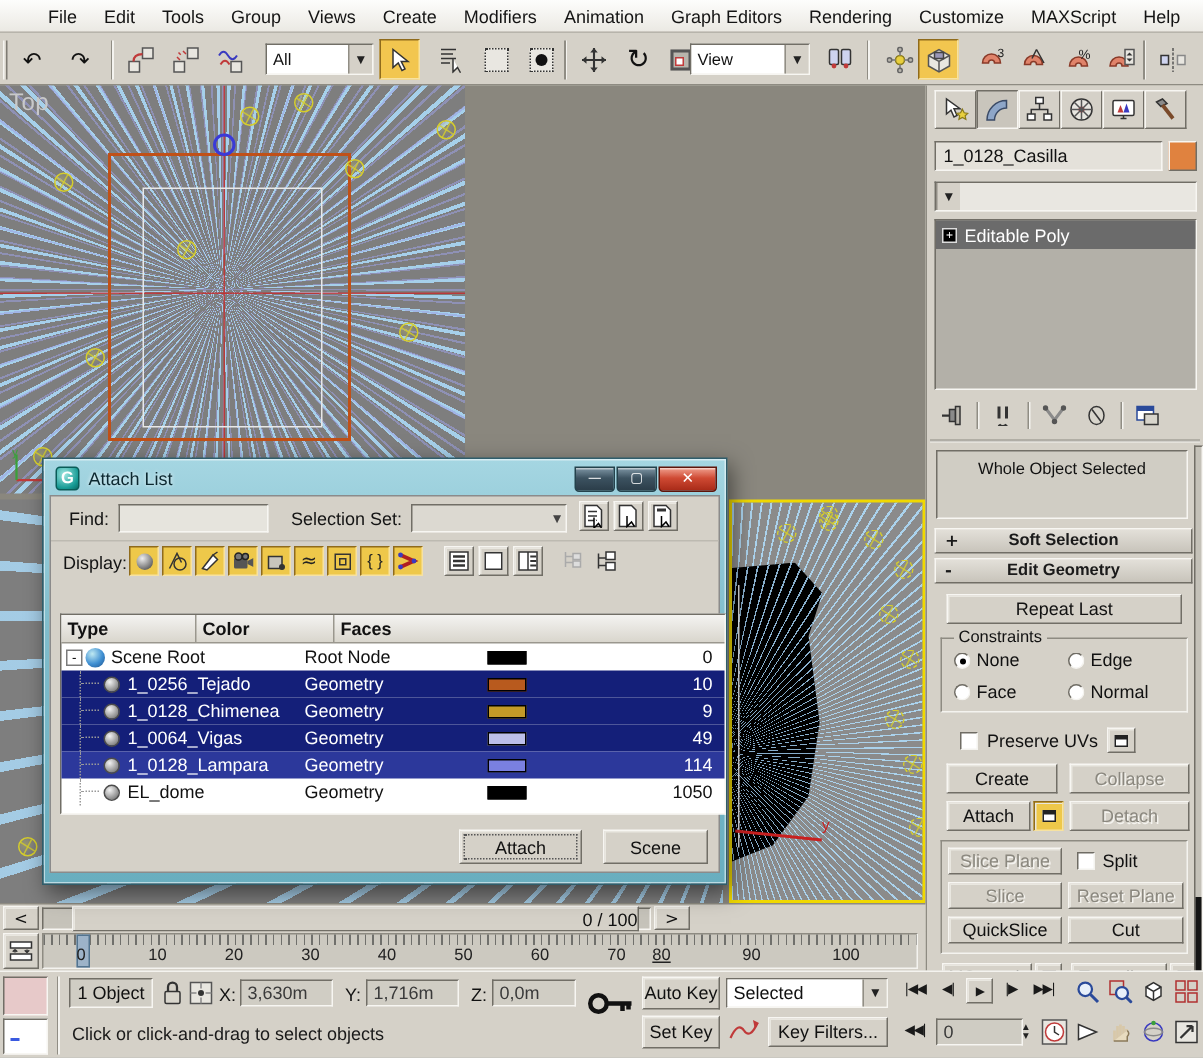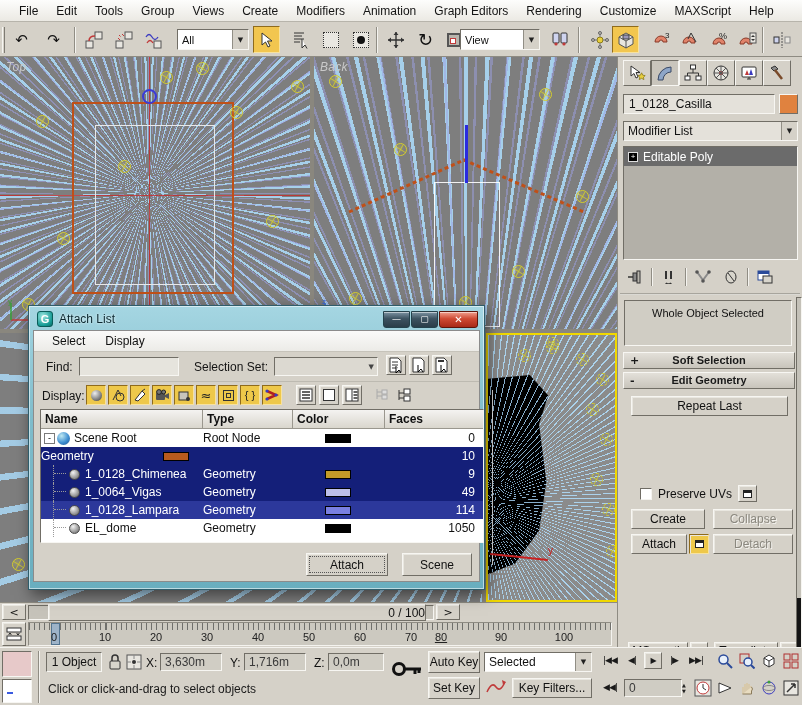--- a/index.html
+++ b/index.html
@@ -14,30 +14,30 @@
   .sunken { background:#dedbd3; border:1px solid; border-color:#716e66 #f7f6f2 #f7f6f2 #716e66; }
   .tool { background:#d5d1c8; border:1px solid #d5d1c8; display:flex; align-items:center; justify-content:center; }
   .tool.active { background:#f2c64f; border:1px solid; border-color:#8f6b1c #f7e2a0 #f7e2a0 #8f6b1c; }
   .sep-v { width:2px; background:linear-gradient(90deg,#908d84 50%,#f4f3ef 50%); }
   .dd { background:#e9e7e1; border:1px solid; border-color:#716e66 #f7f6f2 #f7f6f2 #716e66; display:flex; align-items:center; }
   .dd .dd-txt { flex:1; padding:1px 4px; background:#fff; height:100%; display:flex; align-items:center; }
   .dd .dd-arr { width:16px; height:100%; background:#d5d1c8; border-left:1px solid #918e85; display:flex; align-items:center; justify-content:center; font-size:7px; color:#222; }
   .glyph { font-family:"DejaVu Sans",sans-serif; }
 
   
-  #menubar { left:0; top:0; width:802px; height:22px; background:linear-gradient(#fdfdfc,#ebe9e3); border-bottom:1px solid #b7b4ab; display:flex; align-items:center; padding-left:10px; }
+  #menubar { left:0; top:0; width:802px; height:22px; background:linear-gradient(#fdfdfc,#ebe9e3); border-bottom:1px solid #b7b4ab; display:flex; align-items:center; padding-left:23px; }
   #menubar span { padding:3px 9px; font-size:12px; color:#141414; }
   #toolbar { left:0; top:22px; width:802px; height:35px; background:#d5d1c8; border-bottom:1px solid #8e8b82; }
   #toolbar .tool { position:absolute; top:4px; width:27px; height:27px; font-size:15px; }
   .grip { position:absolute; width:3px; height:26px; border-left:1px solid #f6f5f1; border-right:1px solid #7e7b73; }
 
   
   #viewports { left:0; top:57px; width:617px; height:545px; background:#8a877e; }
   .vp { position:absolute; background:#7e7e7e; overflow:hidden; }
-  .vp-label { position:absolute; left:6px; top:3px; color:#c9c9c9; font-size:12px; letter-spacing:.3px; z-index:5;font-style:italic; }
+  .vp-label { position:absolute; left:6px; top:3px; color:#c9c9c9; font-size:16px; letter-spacing:.3px; z-index:5; }
   .wires-top { background:
       repeating-conic-gradient(from 0deg at 48% 50%, rgba(156,160,226,.55) 0deg .5deg, transparent .5deg 3.1deg),
       repeating-conic-gradient(from 1.2deg at 48% 50%, rgba(168,212,240,.95) 0deg .9deg, transparent .9deg 4.3deg), #7e7e7e; }
   .wires-back { background:
       repeating-conic-gradient(from -35deg at 50% 175%, rgba(156,160,226,.5) 0deg .3deg, transparent .3deg 1.9deg),
       repeating-conic-gradient(from -34deg at 50% 175%, rgba(168,212,240,.95) 0deg .5deg, transparent .5deg 2.6deg), #7e7e7e; }
   .wires-bl { background:
       repeating-conic-gradient(from 0deg at 110% 30%, rgba(168,212,240,.9) 0deg .7deg, transparent .7deg 3.6deg), #7e7e7e; }
   .wires-persp { background:
       repeating-conic-gradient(from -25deg at -3% 62%, rgba(172,214,242,.95) 0deg .45deg, transparent .45deg 2.2deg), #8b8b8b; }
@@ -276,41 +276,20 @@
         <div class="omni" style="left: 118px; top: 103px;"></div>
         <div class="omni" style="left: 160px; top: 14px;"></div>
         <div class="omni" style="left: 230px; top: 49px;"></div>
         <div class="omni" style="left: 22px; top: 241px;"></div>
         <div class="omni" style="left: 291px; top: 23px;"></div>
         <div class="omni" style="left: 266px; top: 158px;"></div>
         <div class="omni" style="left: 36px; top: 58px;"></div>
         <div class="omni" style="left: 196px; top: 5px;"></div>
       </div>
 
-    <div id="vp-back" class="vp wires-back" style="left:314px;top:0;width:303px;height:272px;">
-      <div class="vp-label">Back</div>
-      <svg class="abs" style="left:0;top:0;" width="303" height="272">
-        <path d="M35 155 L150 103 L270 155" fill="none" stroke="#c05018" stroke-width="3" stroke-dasharray="4 3"></path>
-      </svg>
-      <div class="abs" style="left:120px;top:125px;width:66px;height:145px;border:1px solid rgba(255,255,255,.9);"></div>
-      <div class="abs" style="left:151px;top:68px;width:3px;height:58px;background:#2a2ae0;"></div>
-      <svg class="axis-tripod" width="26" height="26">
-          <path d="M3 23 H20" stroke="#c03a3a" stroke-width="1.5"></path>
-          <path d="M3 23 V6" stroke="#3a6ae0" stroke-width="1.5"></path>
-          <text x="21" y="26" font-size="8" fill="#c03a3a">x</text>
-          <text x="0" y="7" font-size="8" fill="#3a6ae0">z</text>
-        </svg>
-    <div class="omni" style="left: 15px; top: 18px;"></div>
-        <div class="omni" style="left: 80px; top: 86px;"></div>
-        <div class="omni" style="left: 225px; top: 31px;"></div>
-        <div class="omni" style="left: 262px; top: 133px;"></div>
-        <div class="omni" style="left: 35px; top: 235px;"></div>
-        <div class="omni" style="left: 145px; top: 239px;"></div>
-        <div class="omni" style="left: 198px; top: 208px;"></div>
-      </div>
 
     <div id="vp-bl" class="vp wires-bl" style="left:0;top:276px;width:482px;height:269px;">
         <div class="omni" style="left: 12px; top: 225px;"></div>
         <div class="omni" style="left: 460px; top: 20px;"></div>
       </div>
 
     <div id="vp-persp" class="vp wires-persp" style="left:486px;top:276px;width:131px;height:269px;border:2px solid #f0d800;">
       <div class="abs" style="left:-6px;top:40px;width:92px;height:205px;background:#000;clip-path:polygon(2% 2%,52% 0%,72% 10%,62% 24%,70% 52%,62% 76%,36% 92%,2% 98%);">
         <div style="width:100%;height:100%;background:repeating-conic-gradient(from -30deg at -4% 62%, rgba(160,205,240,.85) 0deg .5deg, transparent .5deg 3deg);"></div>
       </div>
@@ -334,24 +313,20 @@
     <div id="dlg-title">
       <div class="glogo">G</div>
       <span class="t">Attach List</span>
       <div class="winbtns">
         <div class="winbtn glyph">—</div>
         <div class="winbtn glyph">▢</div>
         <div class="winbtn close glyph">✕</div>
       </div>
     </div>
     <div id="dlg-body">
-      <div id="dlg-menu">
-        <span>Select</span>
-        <span>Display</span>
-      </div>
 
       <div id="dlg-find-row">
         <span class="lbl" style="left:12px;top:8px;">Find:</span>
         <div class="sunken abs" style="left:45px;top:5px;width:100px;height:19px;background:#e6e4dd;"></div>
         <span class="lbl" style="left:160px;top:8px;">Selection Set:</span>
         <div class="sunken abs" style="left:240px;top:5px;width:104px;height:19px;background:#dcd9d1;">
           <span class="glyph abs" style="right:3px;top:5px;font-size:7px;color:#444;">▼</span>
         </div>
         <div class="wbtn btn" style="left:352px;">
             <svg width="16" height="16">
@@ -446,39 +421,43 @@
             </svg></div>
         <div class="abs" style="left:362px;top:5px;"><svg width="16" height="16">
               <path d="M3 3 V13 M3 6 h5 M3 11 h5" stroke="#333"></path>
               <rect x="8" y="2" width="6" height="5" fill="#fff" stroke="#333"></rect>
               <rect x="8" y="9" width="6" height="5" fill="#fff" stroke="#333"></rect>
             </svg></div>
       </div>
 
       <div id="dlg-table">
         <div id="dlg-thead">
-          <div class="c-name">Name</div>
           <div class="c-type">Type</div>
           <div class="c-color">Color</div>
           <div class="c-faces">Faces</div>
         </div>
 
         <div class="trow">
           <div class="c-name">
               <div class="expander">-</div>
               <div class="globe"></div>
               <span>Scene Root</span>
             </div>
           <div class="c-type">Root Node</div>
           <div class="c-color">
               <div class="swatch" style="background-color: rgb(0, 0, 0);"></div>
             </div>
           <div class="c-faces">0</div>
         </div>
         <div class="trow sel">
+          <div class="c-name">
+              <div class="tree-stub"></div>
+              <div class="sphere"></div>
+              <span>1_0256_Tejado</span>
+            </div>
           <div class="c-type">Geometry</div>
           <div class="c-color">
               <div class="swatch" style="background-color: rgb(184, 90, 30);"></div>
             </div>
           <div class="c-faces">10</div>
         </div>
         <div class="trow sel">
           <div class="c-name">
               <div class="tree-stub"></div>
               <div class="sphere"></div>
@@ -576,21 +555,20 @@
           <path d="M7 6 L14 15" stroke="#7a4a2a" stroke-width="2.5"></path>
         </svg>
       </div>
 
     <div class="sunken abs" style="left:5px;top:37px;width:152px;height:20px;background:#e4e1da;display:flex;align-items:center;padding-left:5px;font-size:12px;">
         <span>1_0128_Casilla</span>
       </div>
     <div class="abs" style="left: 161px; top: 37px; width: 19px; height: 20px; border-width: 1px; border-style: solid; border-image: initial; border-color: rgb(247, 246, 242) rgb(113, 110, 102) rgb(113, 110, 102) rgb(247, 246, 242); background-color: rgb(224, 130, 63);"></div>
 
     <div class="dd abs" style="left:5px;top:64px;width:175px;height:20px;">
-      <div class="dd-txt" style="background:#e4e1da;font-size:12px;">Modifier List</div>
       <div class="dd-arr glyph">▼</div>
     </div>
 
     <div class="sunken abs" style="left:5px;top:89px;width:175px;height:114px;background:#b3b0a8;">
       <div style="height:19px;background:#6b6b6b;color:#fff;display:flex;align-items:center;padding-left:4px;gap:5px;font-size:12px;">
         <div style="width:10px;height:10px;background:#000;border:1px solid #ddd;color:#fff;font-size:8px;line-height:8px;text-align:center;">+</div>
         <span>Editable Poly</span>
       </div>
     </div>
 
@@ -636,38 +614,68 @@
 
     <div class="abs" style="left:2px;top:236px;width:180px;height:2px;background:linear-gradient(#8e8b82,#f4f3ef);"></div>
 
     <div class="sunken abs" style="left:6px;top:243px;width:168px;height:46px;background:#d0cdc4;text-align:center;padding-top:6px;font-size:11px;"><span>Whole Object Selected</span></div>
 
     <div class="rollbar" style="top:295px;"><span class="pm glyph">+</span><span>Soft Selection</span></div>
     <div class="rollbar" style="top:315px;"><span class="pm glyph">-</span><span>Edit Geometry</span></div>
 
     <div class="btn pbtn" style="left:13px;top:339px;width:157px;">Repeat Last</div>
 
+    <div class="gbox" style="left:9px;top:368px;width:165px;height:50px;">
+      <span class="legend">Constraints</span>
+      <div class="radio" style="left:8px;top:7px;">
+          <div class="rdot on"></div>
+          <span>None</span>
+        </div>
+      <div class="radio" style="left:84px;top:7px;">
+          <div class="rdot"></div>
+          <span>Edge</span>
+        </div>
+      <div class="radio" style="left:8px;top:28px;">
+          <div class="rdot"></div>
+          <span>Face</span>
+        </div>
+      <div class="radio" style="left:84px;top:28px;">
+          <div class="rdot"></div>
+          <span>Normal</span>
+        </div>
+    </div>
 
     <div class="abs" style="left:22px;top:428px;display:flex;align-items:center;gap:6px;font-size:12px;">
       <div class="chk"></div>
       <span>Preserve UVs</span>
       <div class="btn" style="width:19px;height:17px;">
           <div class="mini-win" style="width:9px;height:8px;border:1px solid #222;background:#fff;border-top:3px solid #222;"></div>
         </div>
     </div>
 
     <div class="btn pbtn" style="left:13px;top:452px;width:74px;">Create</div>
     <div class="btn pbtn disabled" style="left:95px;top:452px;width:80px;">Collapse</div>
 
     <div class="btn pbtn" style="left:13px;top:477px;width:56px;">Attach</div>
     <div class="btn setbtn" style="left:71px;top:477px;width:20px;height:20px;background:#eec84a;border-color:#8f6b1c #f7e2a0 #f7e2a0 #8f6b1c;">
         <div class="mini-win"></div>
       </div>
     <div class="btn pbtn disabled" style="left:95px;top:477px;width:80px;">Detach</div>
 
+    <div class="gbox" style="left:9px;top:503px;width:165px;height:76px;">
+      <div class="btn disabled" style="position:absolute;left:4px;top:4px;width:76px;height:18px;font-size:12px;">Slice Plane</div>
+      <div style="position:absolute;left:90px;top:6px;display:flex;align-items:center;gap:5px;font-size:12px;">
+        <div class="chk"></div>
+          <span>Split</span>
+      </div>
+      <div class="btn disabled" style="position:absolute;left:4px;top:27px;width:76px;height:18px;font-size:12px;">Slice</div>
+      <div class="btn disabled" style="position:absolute;left:84px;top:27px;width:77px;height:18px;font-size:12px;">Reset Plane</div>
+      <div class="btn" style="position:absolute;left:4px;top:50px;width:76px;height:18px;font-size:12px;">QuickSlice</div>
+      <div class="btn" style="position:absolute;left:84px;top:50px;width:77px;height:18px;font-size:12px;">Cut</div>
+    </div>
 
     <div class="btn pbtn" style="left:10px;top:585px;width:60px;height:18px;">MSmooth</div>
     <div class="btn setbtn" style="left:72px;top:585px;width:18px;height:18px;">
         <div class="mini-win"></div>
       </div>
     <div class="btn pbtn" style="left:96px;top:585px;width:64px;height:18px;">Tessellate</div>
     <div class="btn setbtn" style="left:162px;top:585px;width:18px;height:18px;">
         <div class="mini-win"></div>
       </div>
 

